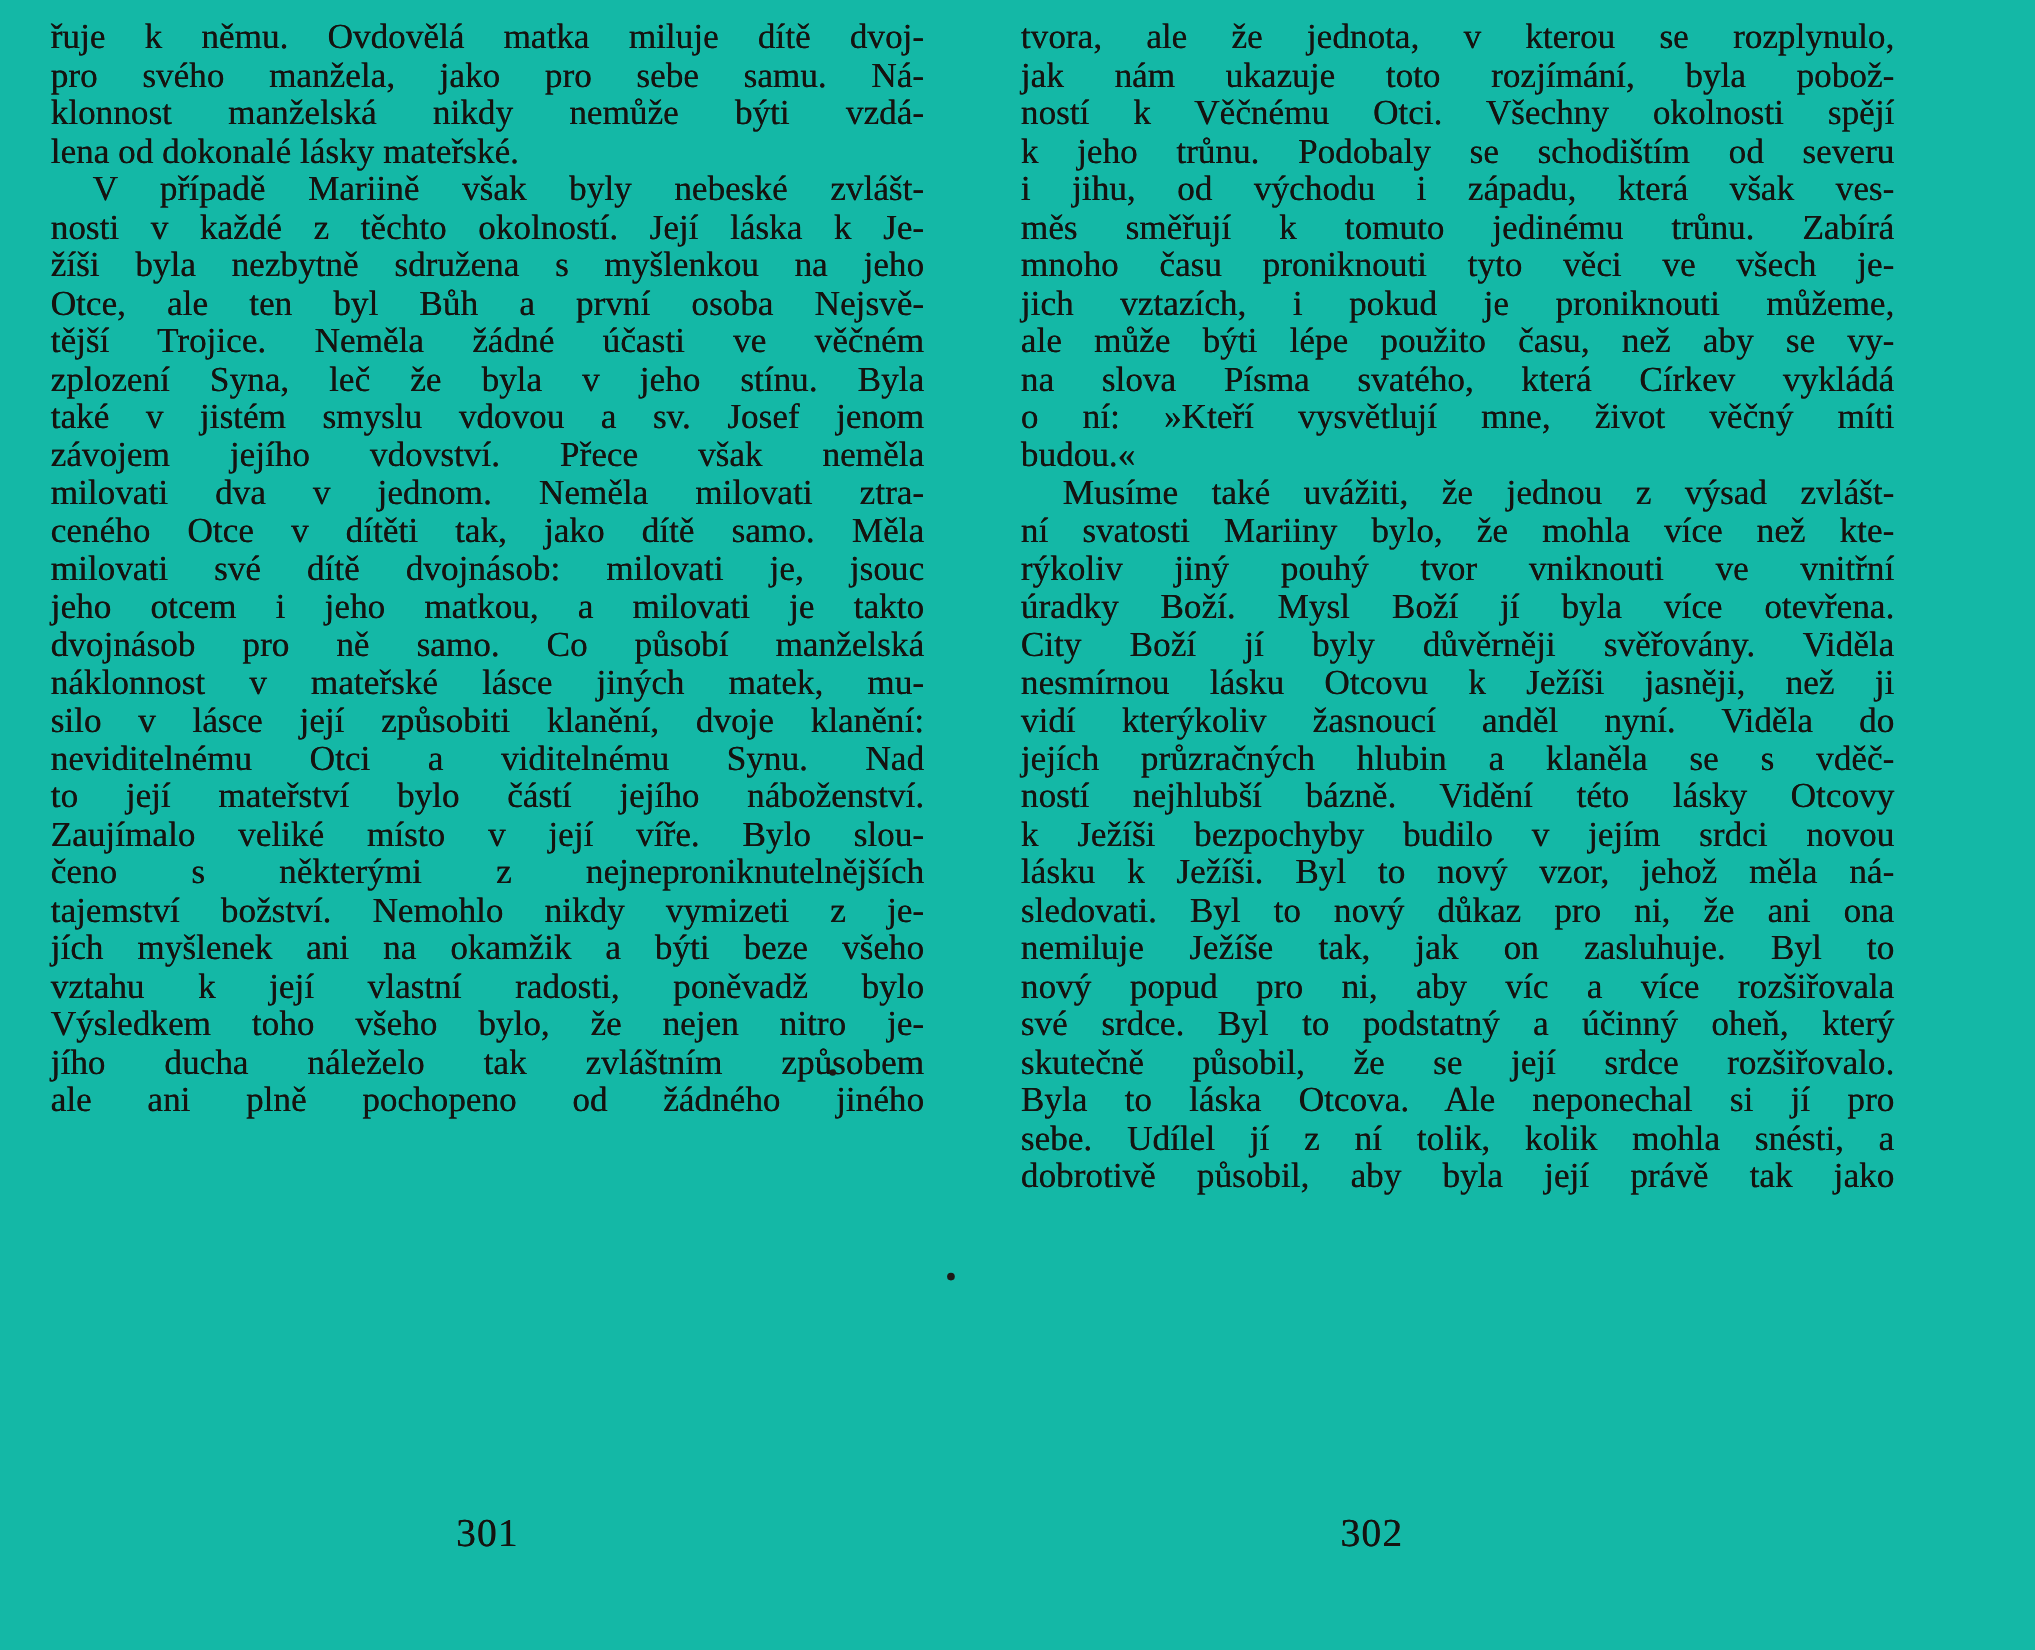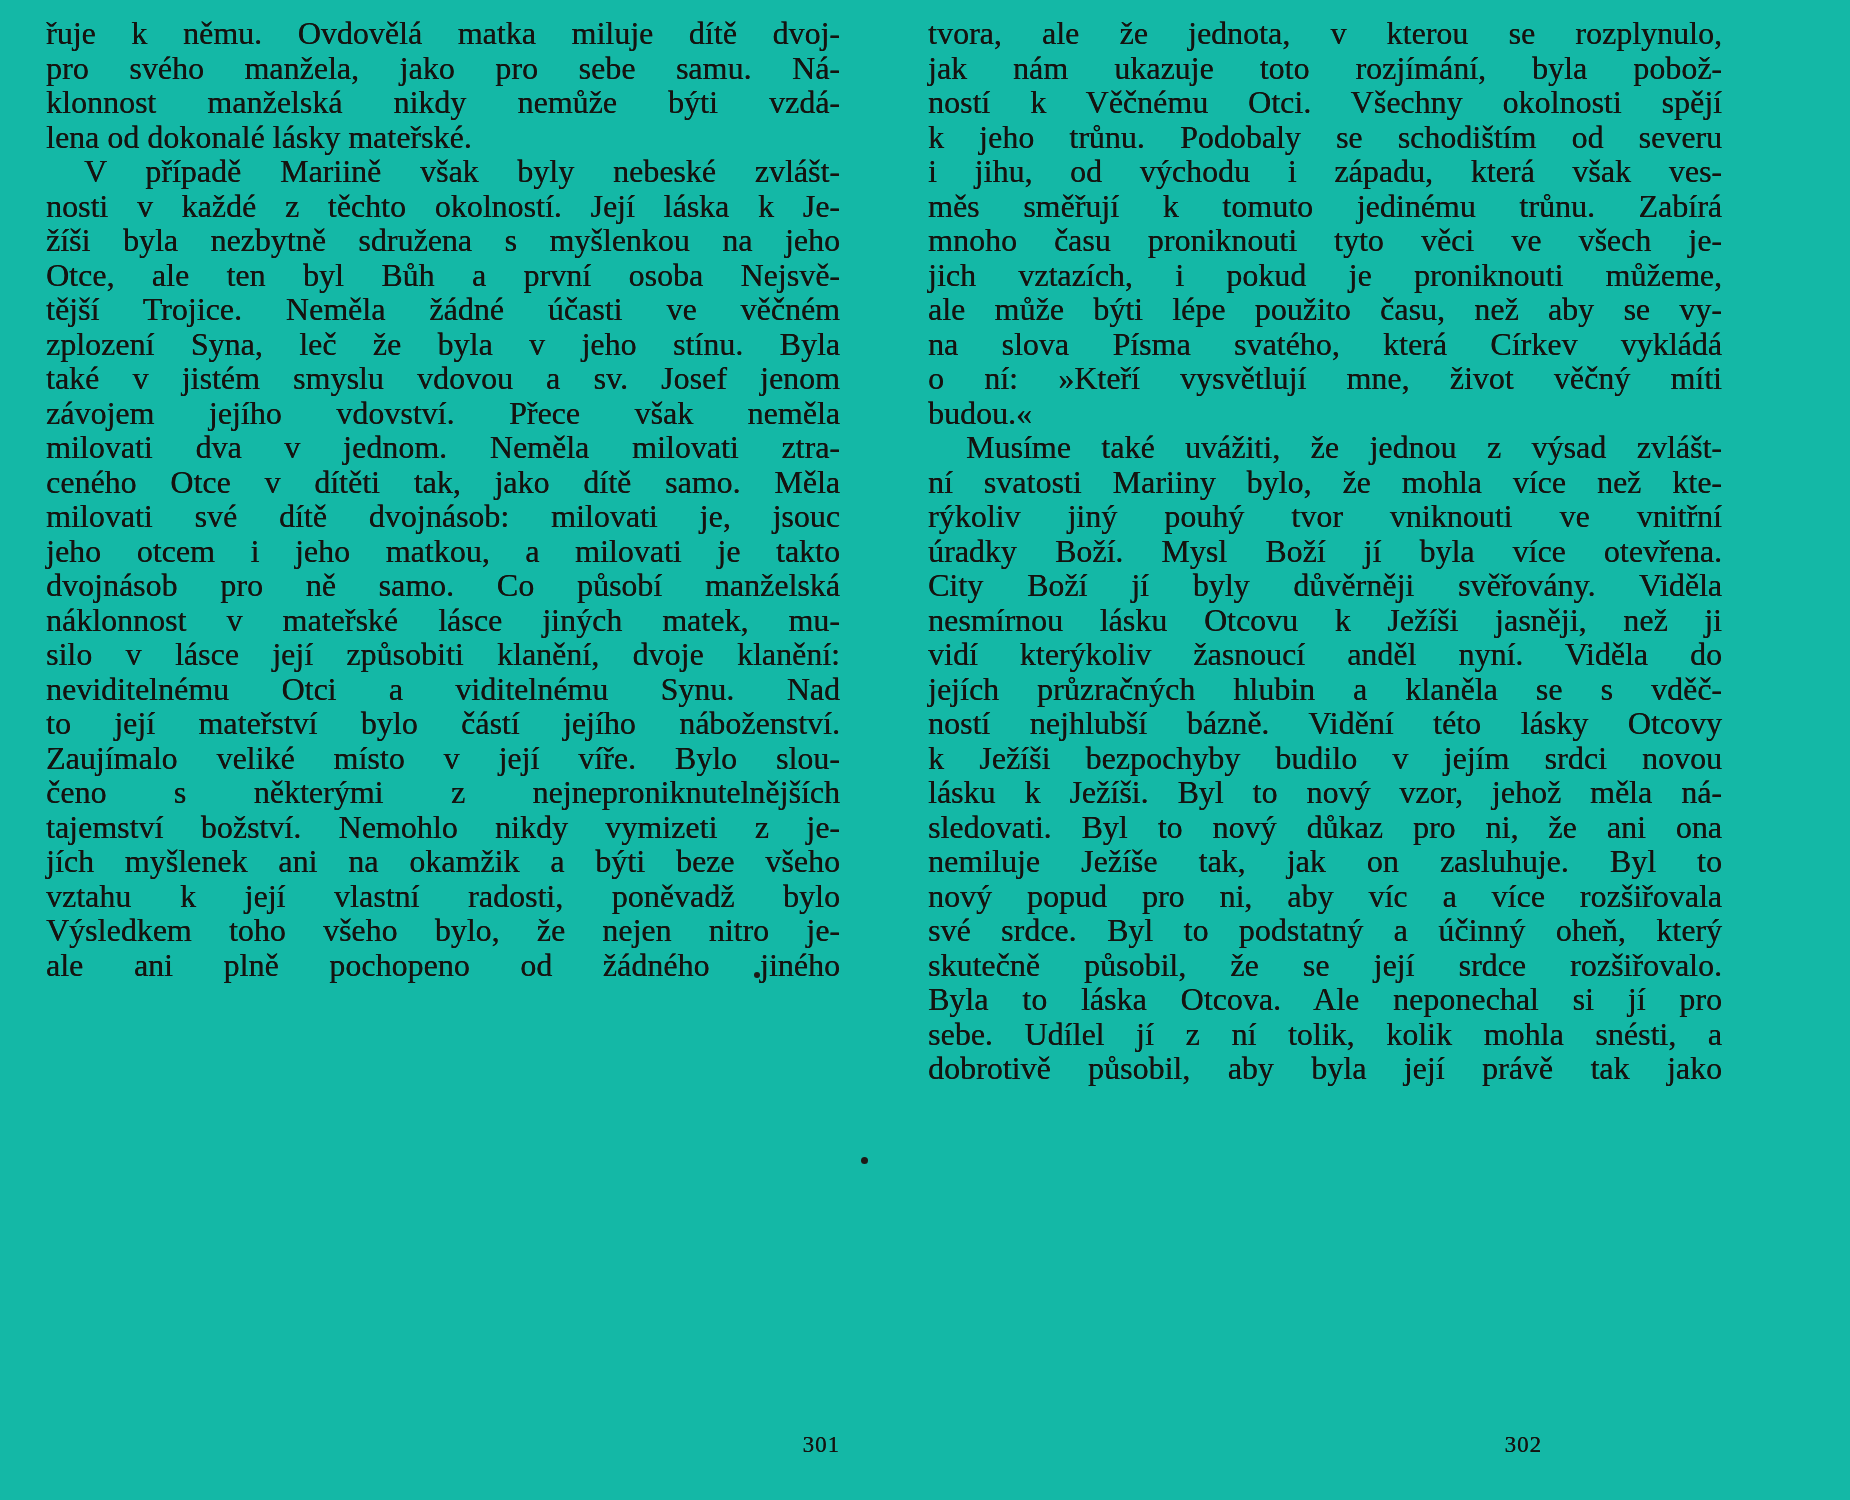--- a/index.html
+++ b/index.html
@@ -35,24 +35,24 @@
   }
   .line.indent {
     padding-left: 38px;
     box-sizing: border-box;
   }
   .line.para-end {
     text-align-last: left;
   }
   .page-number {
     position: absolute;
-    top: 1432px;
-    font-size: 23px;
+    top: 1372px;
+    font-size: 36px;
     letter-spacing: 1px;
-    text-align: right;
+    text-align: center;
     text-shadow: 0.25px 0 0 currentColor;
   }
   .pn-left  { left: 46px;  width: 794px; }
   .pn-right { left: 952px; width: 590px; }
   .ink-speck {
     position: absolute;
     background: #1d1a17;
     border-radius: 50%;
   }
   .speck-1 { left: 754px; top: 972px;  width: 6px; height: 6px; }
@@ -84,20 +84,21 @@
       <div class="line">náklonnost v mateřské lásce jiných matek, mu-</div>
       <div class="line">silo v lásce její způsobiti klanění, dvoje klanění:</div>
       <div class="line">neviditelnému Otci a viditelnému Synu. Nad</div>
       <div class="line">to její mateřství bylo částí jejího náboženství.</div>
       <div class="line">Zaujímalo veliké místo v její víře. Bylo slou-</div>
       <div class="line">čeno s některými z nejneproniknutelnějších</div>
       <div class="line">tajemství božství. Nemohlo nikdy vymizeti z je-</div>
       <div class="line">jích myšlenek ani na okamžik a býti beze všeho</div>
       <div class="line">vztahu k její vlastní radosti, poněvadž bylo</div>
       <div class="line">Výsledkem toho všeho bylo, že nejen nitro je-</div>
+      <div class="line">jího ducha náleželo tak zvláštním způsobem</div>
       <div class="line">ale ani plně pochopeno od žádného jiného</div>
     </div>
 
   <div class="text-column col-right">
       <div class="line">tvora, ale že jednota, v kterou se rozplynulo,</div>
       <div class="line">jak nám ukazuje toto rozjímání, byla pobož-</div>
       <div class="line">ností k Věčnému Otci. Všechny okolnosti spějí</div>
       <div class="line">k jeho trůnu. Podobaly se schodištím od severu</div>
       <div class="line">i jihu, od východu i západu, která však ves-</div>
       <div class="line">měs směřují k tomuto jedinému trůnu. Zabírá</div>

